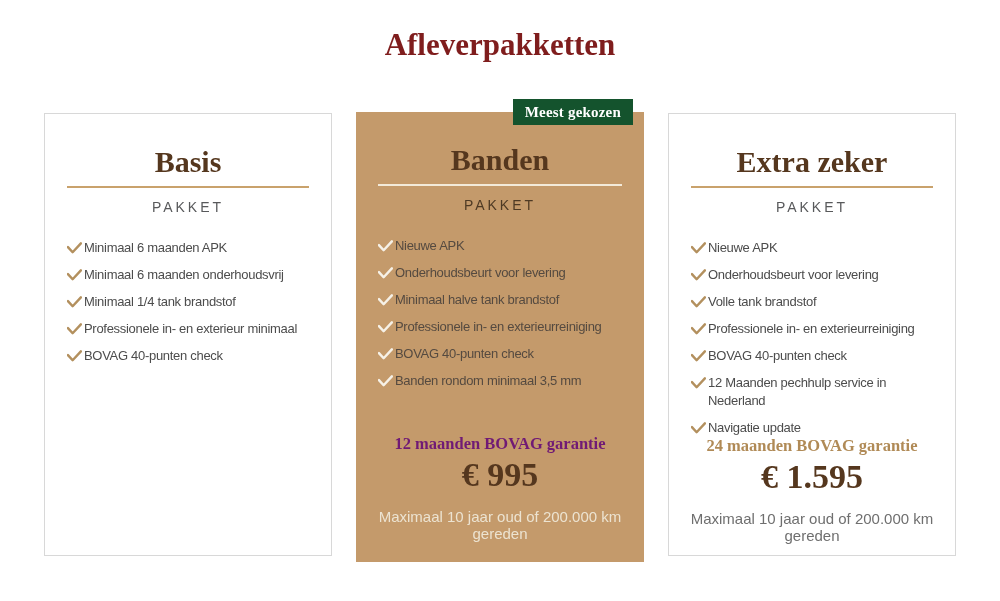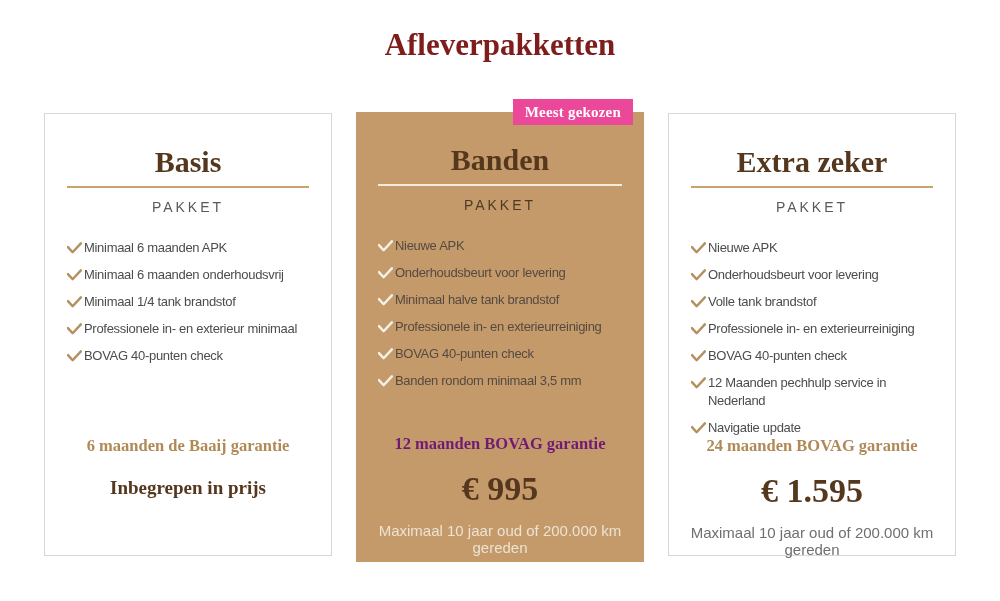--- a/index.html
+++ b/index.html
@@ -38,21 +38,21 @@
   }
   .card.tan {
     background: #c49a6b;
     height: 450px;
     margin-top: -1px;
   }
   .badge {
     position: absolute;
     top: -13px;
     right: 11px;
-    background: #ec4899;
+    background: #14532d;
     color: #ffffff;
     font-family: "Liberation Serif", serif;
     font-weight: 700;
     font-size: 15px;
     line-height: 18px;
     padding: 4px 12px;
     letter-spacing: 0.2px;
   }
   .pkg-name {
     margin: 30px 0 0;
@@ -109,21 +109,20 @@
   }
   .guarantee {
     font-family: "Liberation Serif", serif;
     font-weight: 700;
     font-size: 16.5px;
     line-height: 20px;
     color: #b08a56;
   }
   .tan .guarantee { color: #701a75; }
   .price {
-    margin-top: 14px;
     font-family: "Liberation Serif", serif;
     font-weight: 700;
     font-size: 34px;
     line-height: 42px;
     color: #55371e;
   }
   .price.included {
     font-size: 19px;
     line-height: 24px;
     margin-top: 20px;
@@ -186,24 +185,20 @@
 
         <li>
           <span class="check-icon">
             <svg viewBox="0 0 16 12">
               <polyline points="1,5 6,10.5 14.8,1"></polyline>
             </svg>
           </span>
           <span>BOVAG 40-punten check</span>
         </li>
       </ul>
-    <div class="card-bottom">
-      <div class="guarantee">6 maanden de Baaij garantie</div>
-      <div class="price included">Inbegrepen in prijs</div>
-    </div>
   </section>
 
   <section class="card tan">
     <div class="badge">Meest gekozen</div>
     <h2 class="pkg-name">Banden</h2>
     <hr class="rule">
     <div class="pkg-subtitle">PAKKET</div>
     <ul class="features">
 
         <li>

